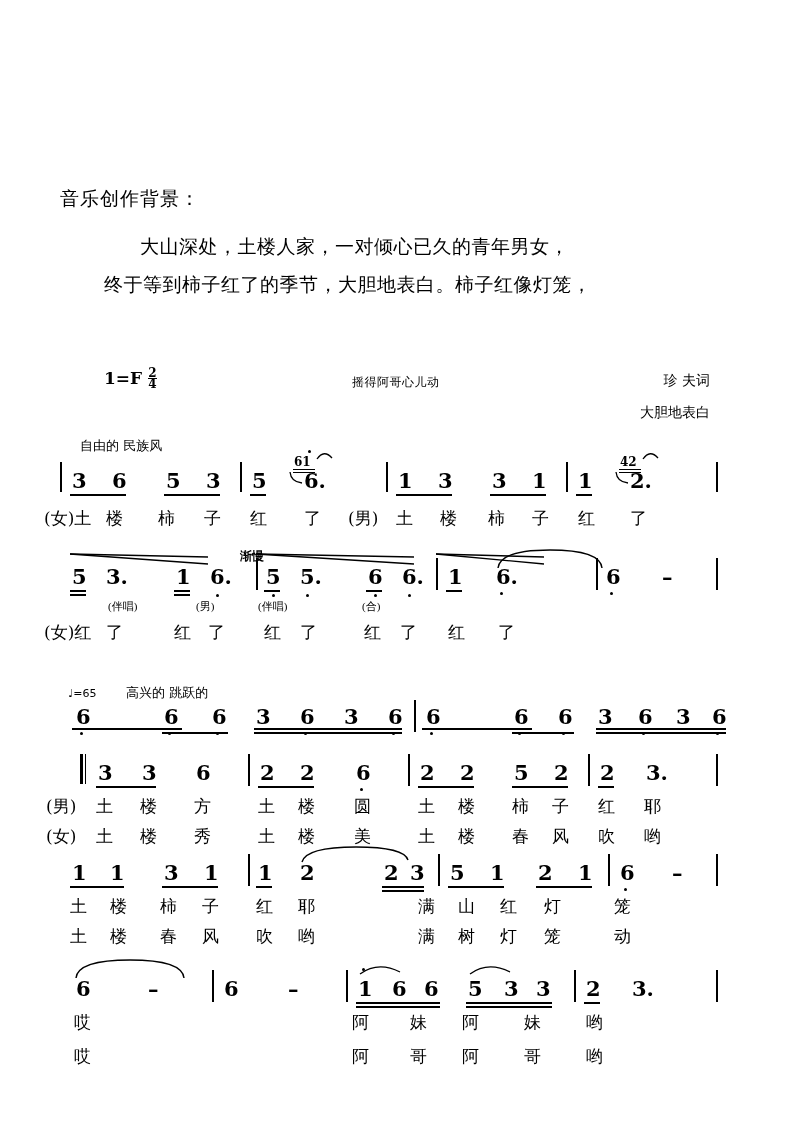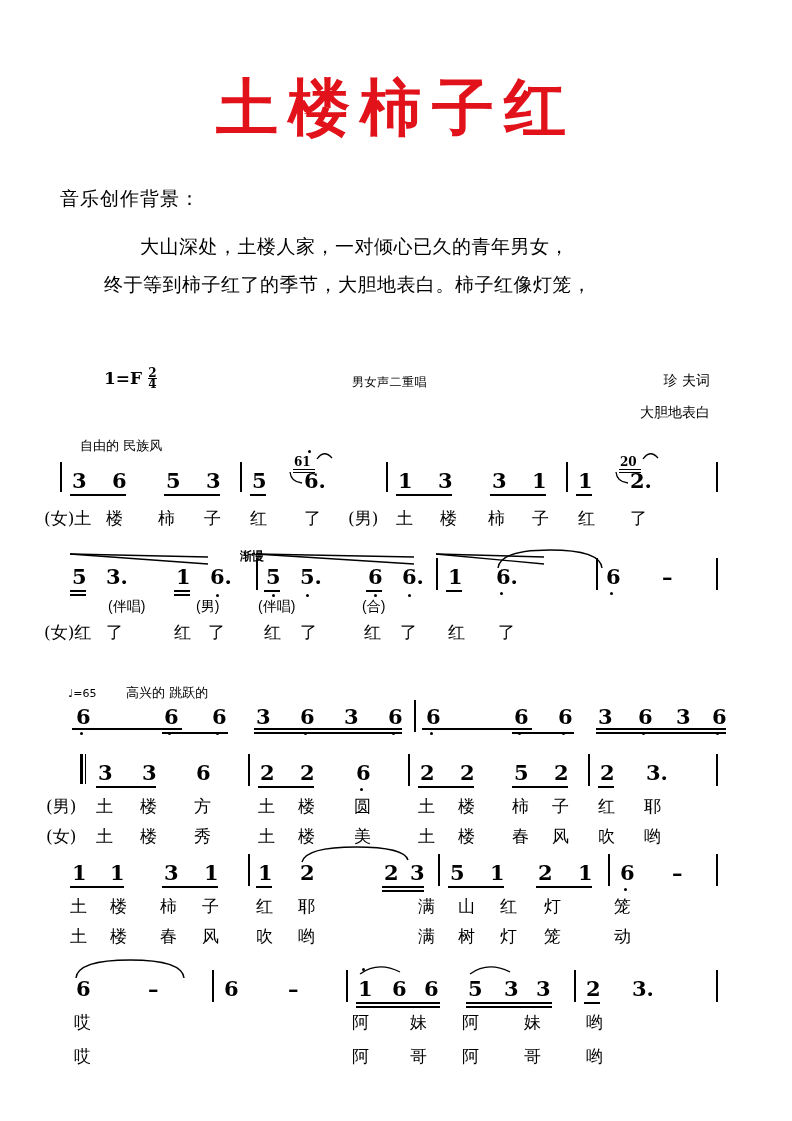--- a/index.html
+++ b/index.html
@@ -157,22 +157,22 @@
   }
   .lyr {
     position: absolute;
     font-family: "DejaVu Serif", "Liberation Serif", serif;
     font-size: 17px;
     line-height: 17px;
     white-space: nowrap;
   }
   .ann {
     position: absolute;
-    font-family: Liberation Sans, sans-serif;
-    font-size: 14px;
+    font-family: Liberation Serif, serif;
+    font-size: 11px;
     line-height: 13px;
     white-space: nowrap;
   }
   .bar {
     position: absolute;
     width: 1.6px;
     background: #000;
   }
   .beam {
     position: absolute;
@@ -221,30 +221,29 @@
     position: absolute;
     overflow: visible;
     pointer-events: none;
   }
 </style>
 </head>
 <body>
 
 <div class="page">
 
-  <div id="song-title">土楼柿子红</div>
 
   <div id="bg-label">音乐创作背景：</div>
   <div class="bg-line" id="bg-line-1">终于等到柿子红了的季节，大胆地表白。柿子红像灯笼，</div>
   <div class="bg-line" id="bg-line-0">大山深处，土楼人家，一对倾心已久的青年男女，</div>
 
   <div id="key-sig">
     <span>1=F</span><span class="frac"><span class="num">2</span><span class="den">4</span></span>
   </div>
-  <div id="voice-type">男女声二重唱</div>
+  <div id="voice-type">摇得阿哥心儿动</div>
   <div id="lyricist">珍  夫词</div>
   <div id="composer">大胆地表白</div>
   <div id="expr-1">自由的  民族风</div>
   <div id="dim-mark">渐慢</div>
   <div id="tempo-mark"><span class="bpm">♩=65</span></div>
   <div id="expr-2">高兴的  跳跃的</div>
 
   <div class="staff" id="sys1">
     <div class="bar" style="left:60px;  top:462px; height:30px;"></div>
 
@@ -278,21 +277,21 @@
     <div class="beam" style="left:396px; top:494px; width:56px;"></div>
 
     <div class="note" style="left:492px; top:470px;">3</div>
     <div class="note" style="left:532px; top:470px;">1</div>
     <div class="beam" style="left:490px; top:494px; width:56px;"></div>
 
     <div class="bar" style="left:566px; top:462px; height:30px;"></div>
     <div class="note" style="left:578px; top:470px;">1</div>
     <div class="beam" style="left:576px; top:494px; width:16px;"></div>
 
-    <div class="grace" style="left:620px; top:456px;">20</div>
+    <div class="grace" style="left:620px; top:456px;">42</div>
     <div class="beam" style="left:619px; top:469px; width:22px; height:1.4px;"></div>
     <div class="beam" style="left:619px; top:472px; width:22px; height:1.4px;"></div>
     <svg class="ovl" style="left:614px; top:470px; width:22px; height:16px;">
       <path d="M2,2 Q3,12 14,13" stroke="#000" stroke-width="1.3" fill="none"></path>
     </svg>
     <svg class="ovl" style="left:642px; top:450px; width:20px; height:12px;">
       <path d="M1,9 Q8,-1 16,8" stroke="#000" stroke-width="1.3" fill="none"></path>
     </svg>
     <div class="note" style="left:630px; top:470px;">2.</div>
 

